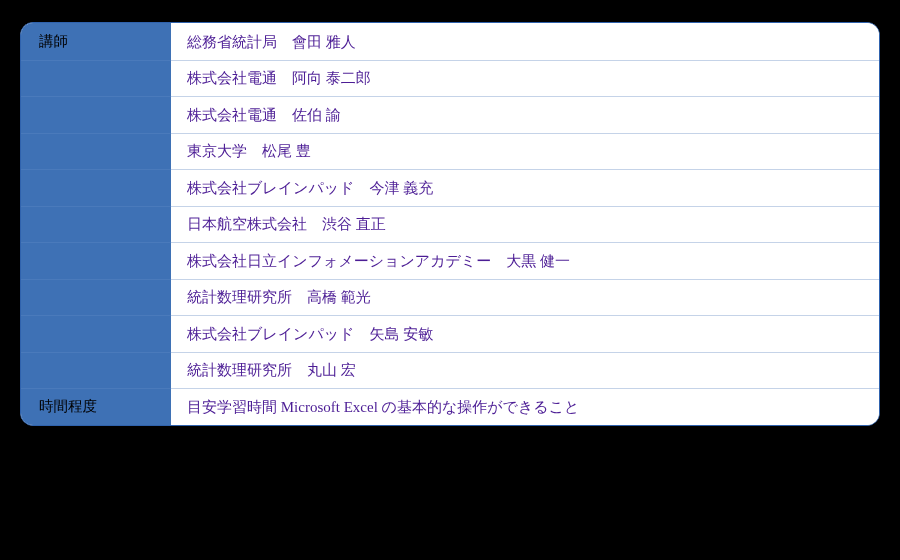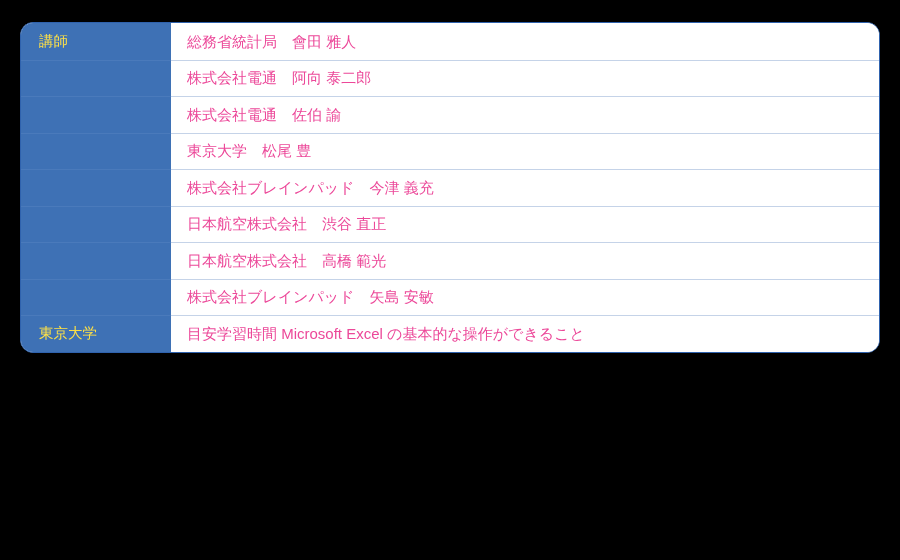--- a/index.html
+++ b/index.html
@@ -38,47 +38,48 @@
   .row {
     display: flex;
     align-items: stretch;
     min-height: 36.5px;
   }
 
   .label-cell {
     flex: 0 0 150px;
     width: 150px;
     background: #3e71b5;
-    color: #fde047;
+    color: #000000;
     font-size: 14.5px;
     line-height: 1.2;
     display: flex;
     align-items: center;
     padding: 0 0 0 18px;
     box-sizing: border-box;
     border-top: 1px solid #4a7abb;
   }
   .row:first-child .label-cell {
     border-top: 1px solid transparent;
   }
   .label-cell.blank {
     color: transparent;
   }
 
   .value-cell {
     flex: 1 1 auto;
     background: #ffffff;
-    color: #ec4899;
+    color: #4c1d95;
     font-size: 15px;
     line-height: 1.2;
     display: flex;
     align-items: center;
     padding: 0 14px 0 16px;
     box-sizing: border-box;
     border-top: 1px solid #c5d3e8;
+    font-family: Liberation Serif, serif;
   }
   .row:first-child .value-cell {
     border-top: 1px solid transparent;
   }
 
   .value-cell .txt {
     display: inline-block;
     white-space: pre;
   }
 </style>
@@ -119,29 +120,41 @@
       </div>
       <div class="row">
         <div class="label-cell blank"></div>
         <div class="value-cell">
           <span class="txt">日本航空株式会社　渋谷 直正</span>
         </div>
       </div>
       <div class="row">
         <div class="label-cell blank"></div>
         <div class="value-cell">
-          <span class="txt">日本航空株式会社　高橋 範光</span>
+          <span class="txt">株式会社日立インフォメーションアカデミー　大黒 健一</span>
+        </div>
+      </div>
+      <div class="row">
+        <div class="label-cell blank"></div>
+        <div class="value-cell">
+          <span class="txt">統計数理研究所　高橋 範光</span>
         </div>
       </div>
       <div class="row">
         <div class="label-cell blank"></div>
         <div class="value-cell">
           <span class="txt">株式会社ブレインパッド　矢島 安敏</span>
         </div>
       </div>
       <div class="row">
-        <div class="label-cell">東京大学</div>
+        <div class="label-cell blank"></div>
+        <div class="value-cell">
+          <span class="txt">統計数理研究所　丸山 宏</span>
+        </div>
+      </div>
+      <div class="row">
+        <div class="label-cell">時間程度</div>
         <div class="value-cell">
           <span class="txt">目安学習時間 Microsoft Excel の基本的な操作ができること</span>
         </div>
       </div>
     </div>
 </div>
 
 </body></html>

